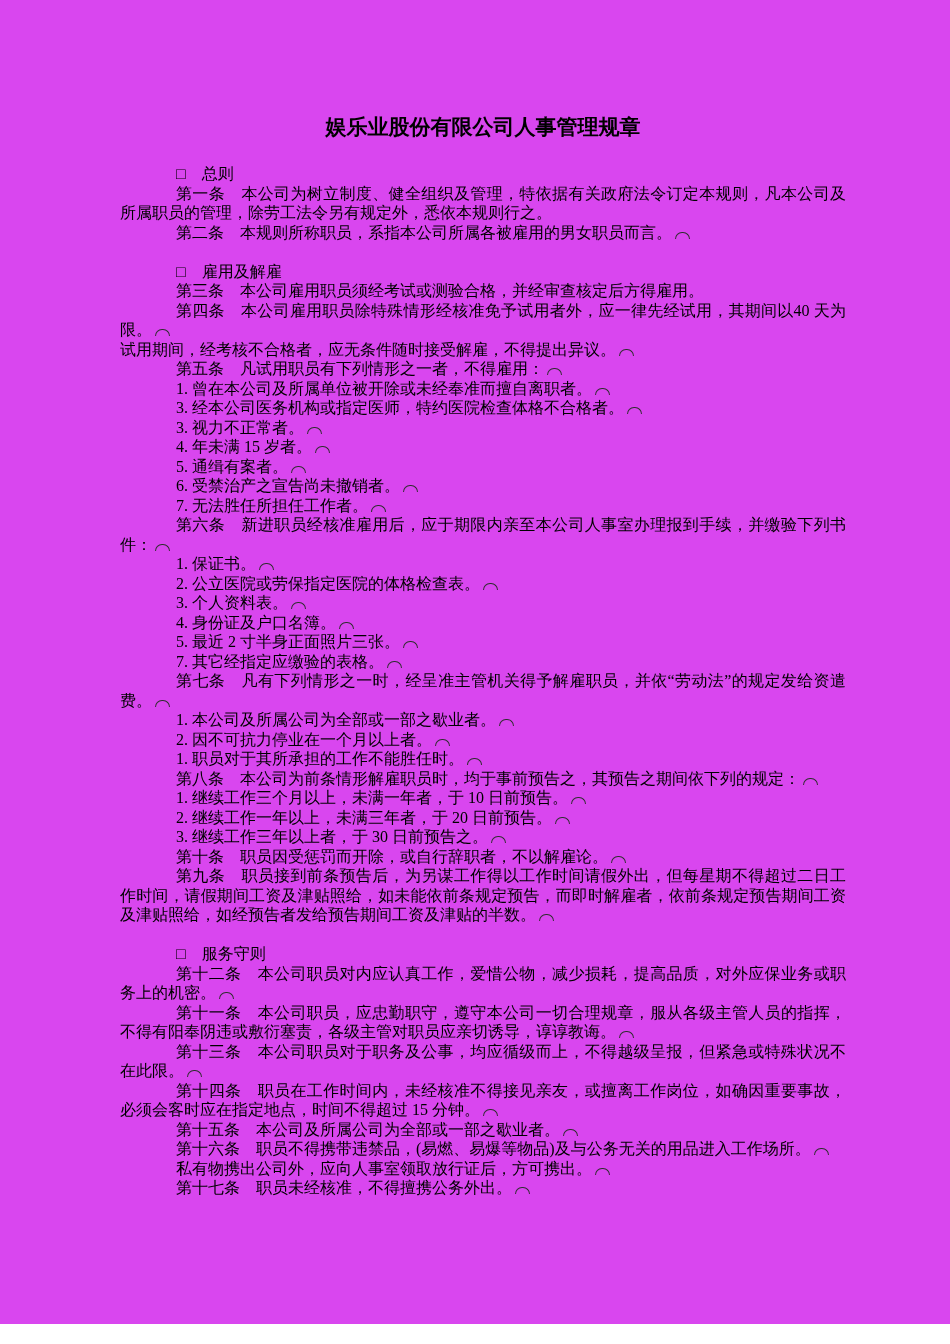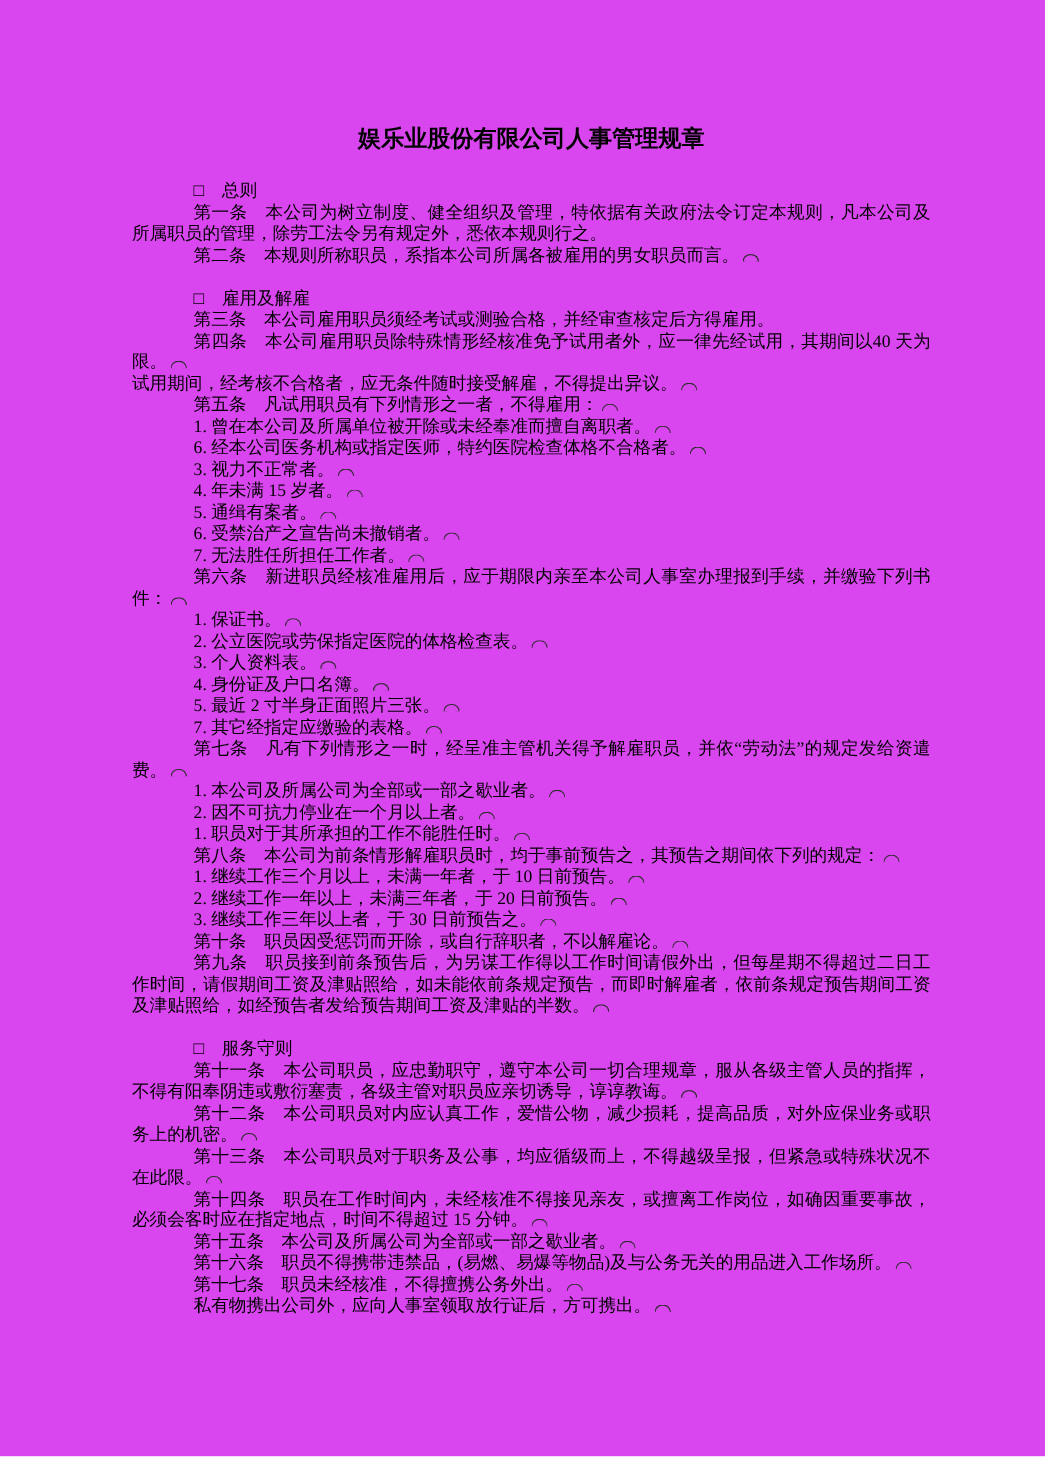--- a/index.html
+++ b/index.html
@@ -57,21 +57,21 @@
       <p class="heading"><span>□　总则</span></p>
       <p class="para"><span>第一条　本公司为树立制度、健全组织及管理，特依据有关政府法令订定本规则，凡本公司及所属职员的管理，除劳工法令另有规定外，悉依本规则行之。</span></p>
       <p class="para"><span>第二条　本规则所称职员，系指本公司所属各被雇用的男女职员而言。</span><span class="ret-mark"></span></p>
       <p class="blank">&nbsp;</p>
       <p class="heading"><span>□　雇用及解雇</span></p>
       <p class="para"><span>第三条　本公司雇用职员须经考试或测验合格，并经审查核定后方得雇用。</span></p>
       <p class="para"><span>第四条　本公司雇用职员除特殊情形经核准免予试用者外，应一律先经试用，其期间以40 天为限。</span><span class="ret-mark"></span></p>
       <p class="para no-indent"><span>试用期间，经考核不合格者，应无条件随时接受解雇，不得提出异议。</span><span class="ret-mark"></span></p>
       <p class="para"><span>第五条　凡试用职员有下列情形之一者，不得雇用：</span><span class="ret-mark"></span></p>
       <p class="para"><span>1. 曾在本公司及所属单位被开除或未经奉准而擅自离职者。</span><span class="ret-mark"></span></p>
-      <p class="para"><span>6. 经本公司医务机构或指定医师，特约医院检查体格不合格者。</span><span class="ret-mark"></span></p>
+      <p class="para"><span>3. 经本公司医务机构或指定医师，特约医院检查体格不合格者。</span><span class="ret-mark"></span></p>
       <p class="para"><span>3. 视力不正常者。</span><span class="ret-mark"></span></p>
       <p class="para"><span>4. 年未满 15 岁者。</span><span class="ret-mark"></span></p>
       <p class="para"><span>5. 通缉有案者。</span><span class="ret-mark"></span></p>
       <p class="para"><span>6. 受禁治产之宣告尚未撤销者。</span><span class="ret-mark"></span></p>
       <p class="para"><span>7. 无法胜任所担任工作者。</span><span class="ret-mark"></span></p>
       <p class="para"><span>第六条　新进职员经核准雇用后，应于期限内亲至本公司人事室办理报到手续，并缴验下列书件：</span><span class="ret-mark"></span></p>
       <p class="para"><span>1. 保证书。</span><span class="ret-mark"></span></p>
       <p class="para"><span>2. 公立医院或劳保指定医院的体格检查表。</span><span class="ret-mark"></span></p>
       <p class="para"><span>3. 个人资料表。</span><span class="ret-mark"></span></p>
       <p class="para"><span>4. 身份证及户口名簿。</span><span class="ret-mark"></span></p>
@@ -82,22 +82,22 @@
       <p class="para"><span>2. 因不可抗力停业在一个月以上者。</span><span class="ret-mark"></span></p>
       <p class="para"><span>1. 职员对于其所承担的工作不能胜任时。</span><span class="ret-mark"></span></p>
       <p class="para"><span>第八条　本公司为前条情形解雇职员时，均于事前预告之，其预告之期间依下列的规定：</span><span class="ret-mark"></span></p>
       <p class="para"><span>1. 继续工作三个月以上，未满一年者，于 10 日前预告。</span><span class="ret-mark"></span></p>
       <p class="para"><span>2. 继续工作一年以上，未满三年者，于 20 日前预告。</span><span class="ret-mark"></span></p>
       <p class="para"><span>3. 继续工作三年以上者，于 30 日前预告之。</span><span class="ret-mark"></span></p>
       <p class="para"><span>第十条　职员因受惩罚而开除，或自行辞职者，不以解雇论。</span><span class="ret-mark"></span></p>
       <p class="para"><span>第九条　职员接到前条预告后，为另谋工作得以工作时间请假外出，但每星期不得超过二日工作时间，请假期间工资及津贴照给，如未能依前条规定预告，而即时解雇者，依前条规定预告期间工资及津贴照给，如经预告者发给预告期间工资及津贴的半数。</span><span class="ret-mark"></span></p>
       <p class="blank">&nbsp;</p>
       <p class="heading"><span>□　服务守则</span></p>
+      <p class="para"><span>第十二条　本公司职员对内应认真工作，爱惜公物，减少损耗，提高品质，对外应保业务或职务上的机密。</span><span class="ret-mark"></span></p>
       <p class="para"><span>第十一条　本公司职员，应忠勤职守，遵守本公司一切合理规章，服从各级主管人员的指挥，不得有阳奉阴违或敷衍塞责，各级主管对职员应亲切诱导，谆谆教诲。</span><span class="ret-mark"></span></p>
-      <p class="para"><span>第十二条　本公司职员对内应认真工作，爱惜公物，减少损耗，提高品质，对外应保业务或职务上的机密。</span><span class="ret-mark"></span></p>
       <p class="para"><span>第十三条　本公司职员对于职务及公事，均应循级而上，不得越级呈报，但紧急或特殊状况不在此限。</span><span class="ret-mark"></span></p>
       <p class="para"><span>第十四条　职员在工作时间内，未经核准不得接见亲友，或擅离工作岗位，如确因重要事故，必须会客时应在指定地点，时间不得超过 15 分钟。</span><span class="ret-mark"></span></p>
       <p class="para"><span>第十五条　本公司及所属公司为全部或一部之歇业者。</span><span class="ret-mark"></span></p>
       <p class="para"><span>第十六条　职员不得携带违禁品，(易燃、易爆等物品)及与公务无关的用品进入工作场所。</span><span class="ret-mark"></span></p>
+      <p class="para"><span>私有物携出公司外，应向人事室领取放行证后，方可携出。</span><span class="ret-mark"></span></p>
       <p class="para"><span>第十七条　职员未经核准，不得擅携公务外出。</span><span class="ret-mark"></span></p>
-      <p class="para"><span>私有物携出公司外，应向人事室领取放行证后，方可携出。</span><span class="ret-mark"></span></p>
     </div>
 </div>
 
 </body></html>

